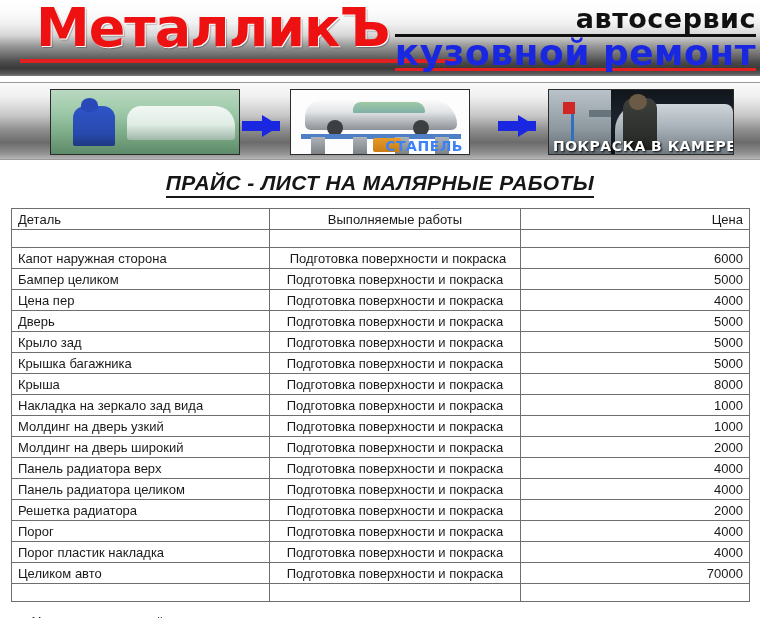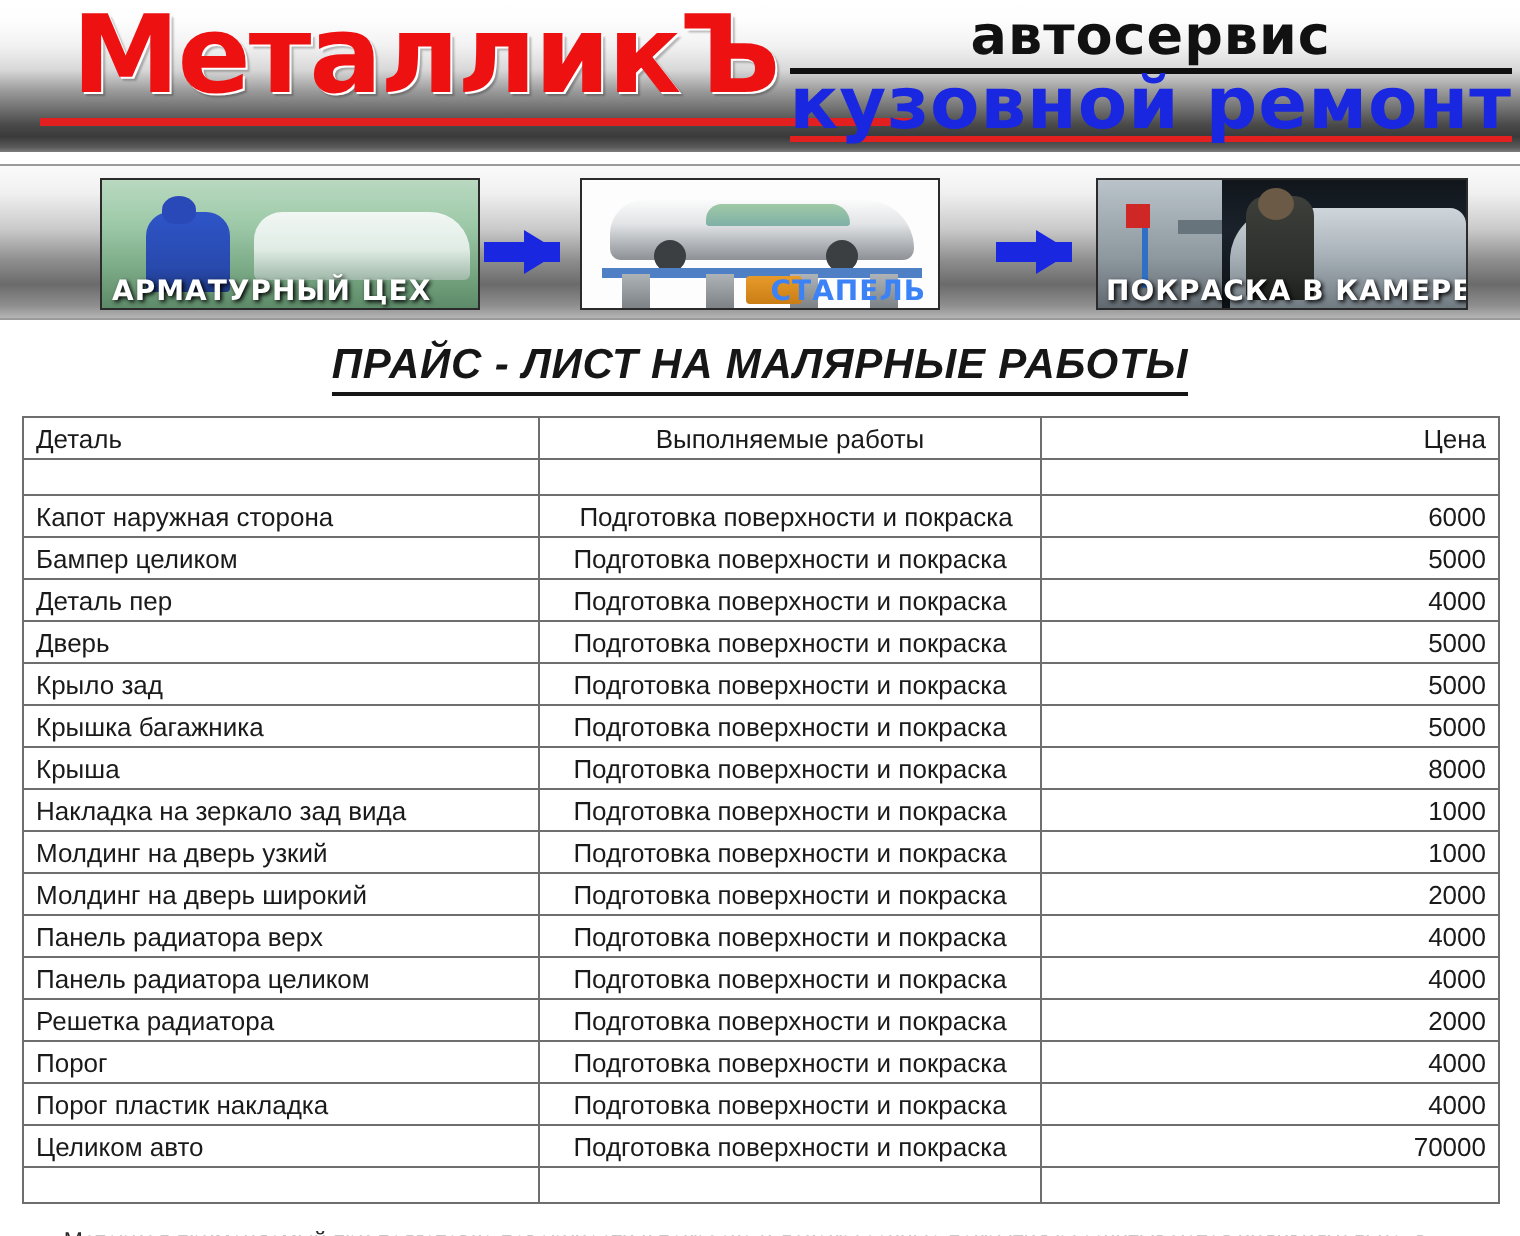--- a/index.html
+++ b/index.html
@@ -34,21 +34,21 @@
   }
   .brand-underline {
     position: absolute;
     left: 20px; top: 59px;
     width: 440px; height: 4px;
     background: #e32020;
   }
   .svc-block {
     position: absolute;
     right: 4px; top: 4px;
-    text-align: center;
+    text-align: right;
   }
   .svc-1 {
     font-family: "DejaVu Sans", sans-serif;
     font-weight: bold;
     font-size: 27px;
     color: #111111;
     letter-spacing: 0.5px;
     line-height: 30px;
     white-space: nowrap;
   }
@@ -261,21 +261,20 @@
 </div>
 
 <div class="strip-gap"></div>
 
 <div class="strip">
 
   <div class="photo" id="photo1">
     <div class="car"></div>
     <div class="worker"></div>
     <div class="head"></div>
-    <div class="cap">АРМАТУРНЫЙ ЦЕХ</div>
   </div>
 
   <div class="arrow" id="arrow1"></div>
 
   <div class="photo" id="photo2">
     <div class="car2"></div>
     <div class="glass"></div>
     <div class="wheel w1"></div>
     <div class="wheel w2"></div>
     <div class="rack"></div>
@@ -330,21 +329,21 @@
           <td class="td-part">Капот наружная сторона</td>
           <td class="td-work">Подготовка поверхности и покраска</td>
           <td class="td-price">6000</td>
         </tr>
         <tr>
           <td class="td-part">Бампер целиком</td>
           <td class="td-work">Подготовка поверхности и покраска</td>
           <td class="td-price">5000</td>
         </tr>
         <tr>
-          <td class="td-part">Деталь пер</td>
+          <td class="td-part">Цена пер</td>
           <td class="td-work">Подготовка поверхности и покраска</td>
           <td class="td-price">4000</td>
         </tr>
         <tr>
           <td class="td-part">Дверь</td>
           <td class="td-work">Подготовка поверхности и покраска</td>
           <td class="td-price">5000</td>
         </tr>
         <tr>
           <td class="td-part">Крыло зад</td>

